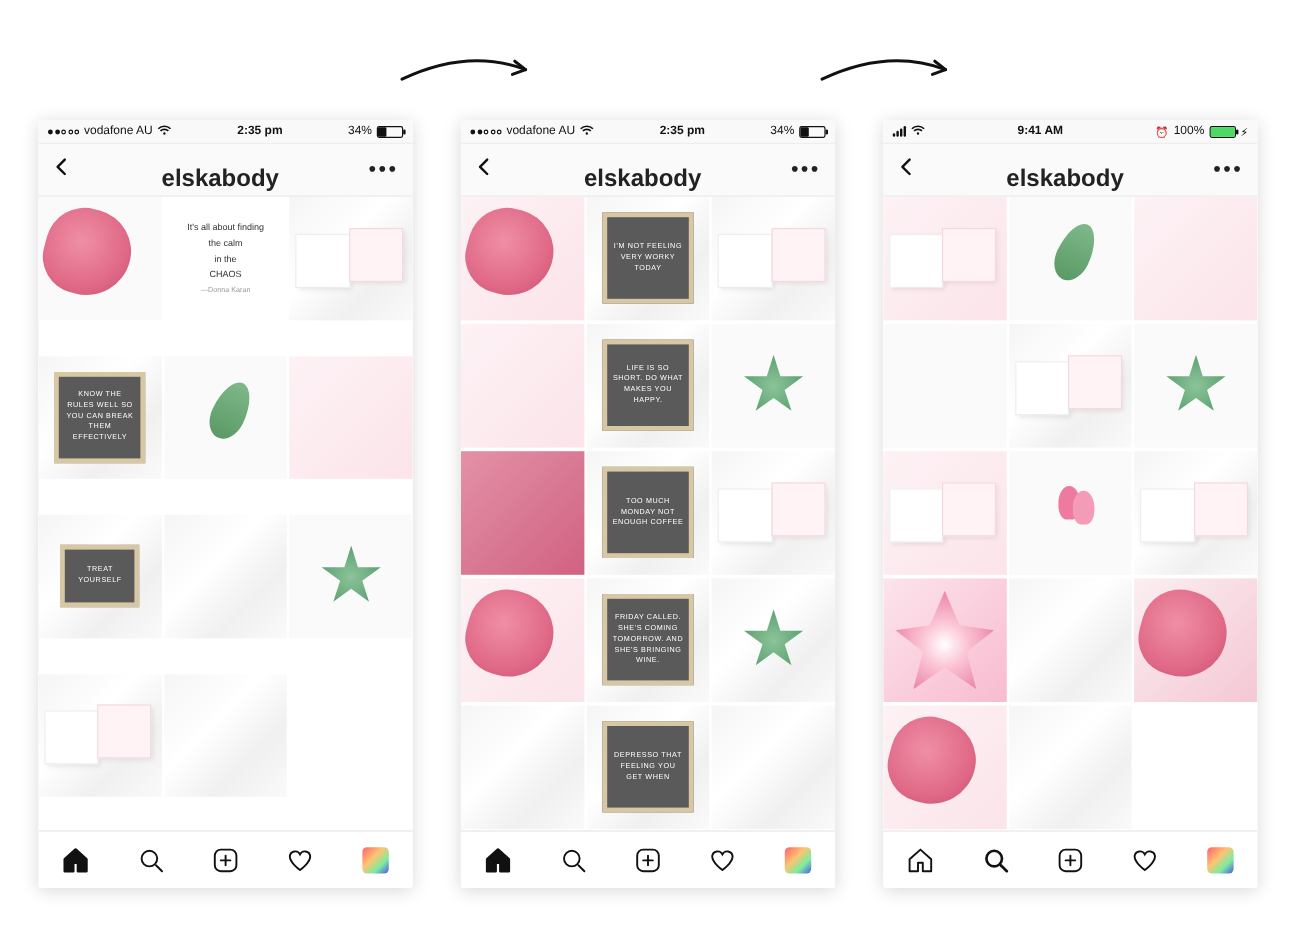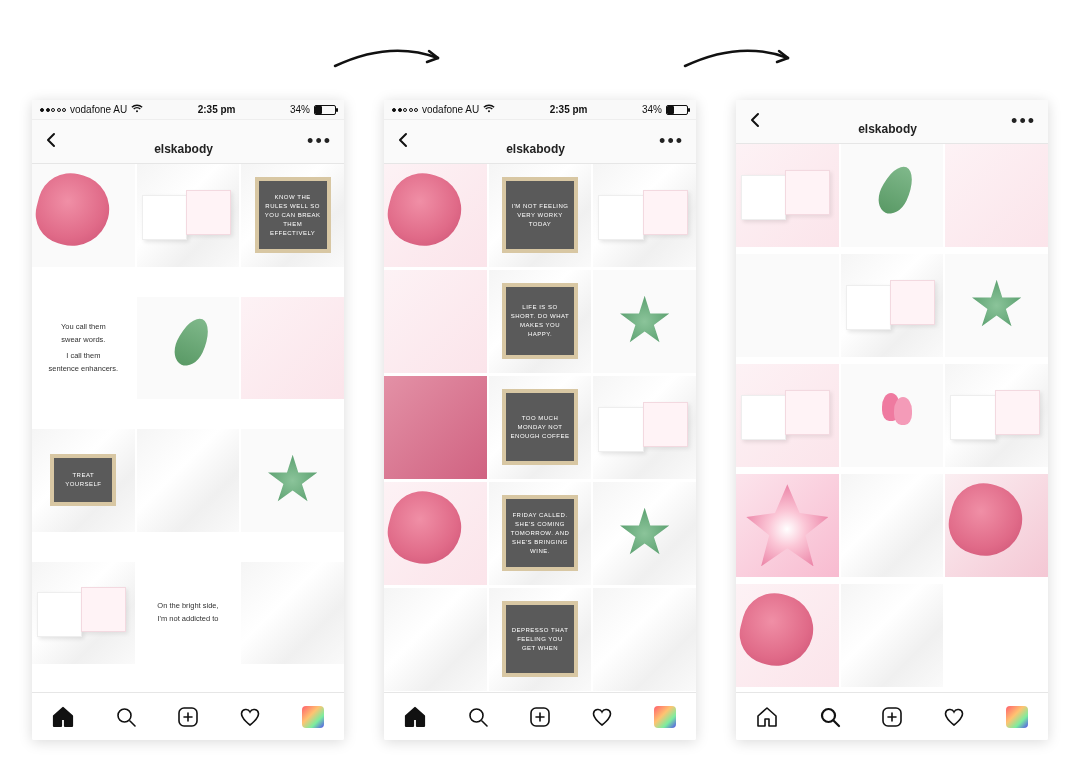--- a/index.html
+++ b/index.html
@@ -70,21 +70,21 @@
   .nav-header {
     height: 44px;
     display: flex;
     align-items: center;
     justify-content: space-between;
     padding: 0 12px;
     border-bottom: 1px solid #e6e6e6;
     background: #fafafa;
     flex: 0 0 auto;
   }
-  .nav-title { font-size: 12px; font-weight: 600; color: #222; margin-top: 15px; }
+  .nav-title { font-size: 20px; font-weight: 600; color: #222; margin-top: 15px; }
   .chev { width: 16px; height: 16px; }
   .more-dots { font-size: 18px; letter-spacing: 2px; color:#222; }
   .grid {
     flex: 1 1 auto;
     display: grid;
     grid-template-columns: repeat(3, 1fr);
     gap: 2px;
     background: #fff;
     overflow: hidden;
     padding: 0;
@@ -204,43 +204,39 @@
       </div>
       <div class="nav-header">
         <span><svg class="chev" viewBox="0 0 16 16">
             <path d="M10 2 L4 8 L10 14" fill="none" stroke="#111" stroke-width="2" stroke-linecap="round" stroke-linejoin="round"></path>
           </svg></span>
         <span class="nav-title">elskabody</span>
         <span class="more-dots">•••</span>
       </div>
       <div class="grid">
         <div class="cell bg-white peony"></div>
+        <div class="cell text-cell">
+          <div class="quote-title">It's all about finding</div>
+          <div class="quote-title">the calm</div>
+          <div class="quote-title">in the</div>
+          <div class="quote-title">CHAOS</div>
+          <div class="quote-author">—Donna Karan</div>
+        </div>
         <div class="cell bg-marble box-item"></div>
         <div class="cell bg-marble">
           <div class="letterboard">KNOW THE RULES WELL SO YOU CAN BREAK THEM EFFECTIVELY</div>
-        </div>
-        <div class="cell text-cell">
-          <div class="quote-title">You call them</div>
-          <div class="quote-title">swear words.</div>
-          <div class="quote-title"></div>
-          <div class="quote-title">I call them</div>
-          <div class="quote-title">sentence enhancers.</div>
         </div>
         <div class="cell bg-white leaf"></div>
         <div class="cell bg-softpink "></div>
         <div class="cell bg-marble">
           <div class="letterboard" style="height: 55%; width: 70%;">TREAT YOURSELF</div>
         </div>
         <div class="cell bg-marble "></div>
         <div class="cell bg-white succulent"></div>
         <div class="cell bg-marble box-item"></div>
-        <div class="cell text-cell">
-          <div class="quote-title">On the bright side,</div>
-          <div class="quote-title">I'm not addicted to</div>
-        </div>
         <div class="cell bg-marble "></div>
       </div>
       <div class="tab-bar">
         <span class="tab-icon">
           <svg width="24" height="24" viewBox="0 0 24 24">
             <path d="M3 11 L12 3 L21 11 V21 H14 V14 H10 V21 H3 Z" fill="#111" stroke="#111" stroke-width="2.2" stroke-linejoin="round"></path>
           </svg>
         </span>
         <span class="tab-icon">
           <svg width="24" height="24" viewBox="0 0 24 24">
@@ -343,20 +339,42 @@
           <svg width="24" height="24" viewBox="0 0 24 24">
             <path d="M12 20 C12 20 3.5 14 3.5 8.5 A4.5 4.5 0 0 1 12 7 A4.5 4.5 0 0 1 20.5 8.5 C20.5 14 12 20 12 20 Z" fill="none" stroke="#111" stroke-width="1.6"></path>
           </svg>
         </span>
         <span class="tab-icon">
           <span class="preview-logo"></span>
         </span>
       </div>
     </div>
   <div id="phone-2" class="phone" style="left:736px;">
+      <div class="status-bar">
+        <div class="status-left">
+          <span class="bars">
+            <span></span>
+            <span></span>
+            <span></span>
+            <span></span>
+          </span>
+          <span><svg width="12" height="9" viewBox="0 0 12 9">
+              <path d="M6 8.2a1 1 0 100-2 1 1 0 000 2zM2.2 4.6a5.4 5.4 0 017.6 0l-1 1a4 4 0 00-5.6 0zM.4 2.8a8 8 0 0111.2 0l-1 1a6.6 6.6 0 00-9.2 0z" fill="#111"></path>
+            </svg></span>
+        </div>
+        <div class="status-center">9:41 AM</div>
+        <div class="status-right">
+          <span style="font-size: 9px;">⏰</span>
+          <span>100%</span>
+          <span class="battery green">
+            <span class="battery-fill" style="width: 100%;"></span>
+          </span>
+          <span style="font-size: 9px;">⚡︎</span>
+        </div>
+      </div>
       <div class="nav-header">
         <span><svg class="chev" viewBox="0 0 16 16">
             <path d="M10 2 L4 8 L10 14" fill="none" stroke="#111" stroke-width="2" stroke-linecap="round" stroke-linejoin="round"></path>
           </svg></span>
         <span class="nav-title">elskabody</span>
         <span class="more-dots">•••</span>
       </div>
       <div class="grid">
         <div class="cell bg-softpink box-item"></div>
         <div class="cell bg-white leaf"></div>

